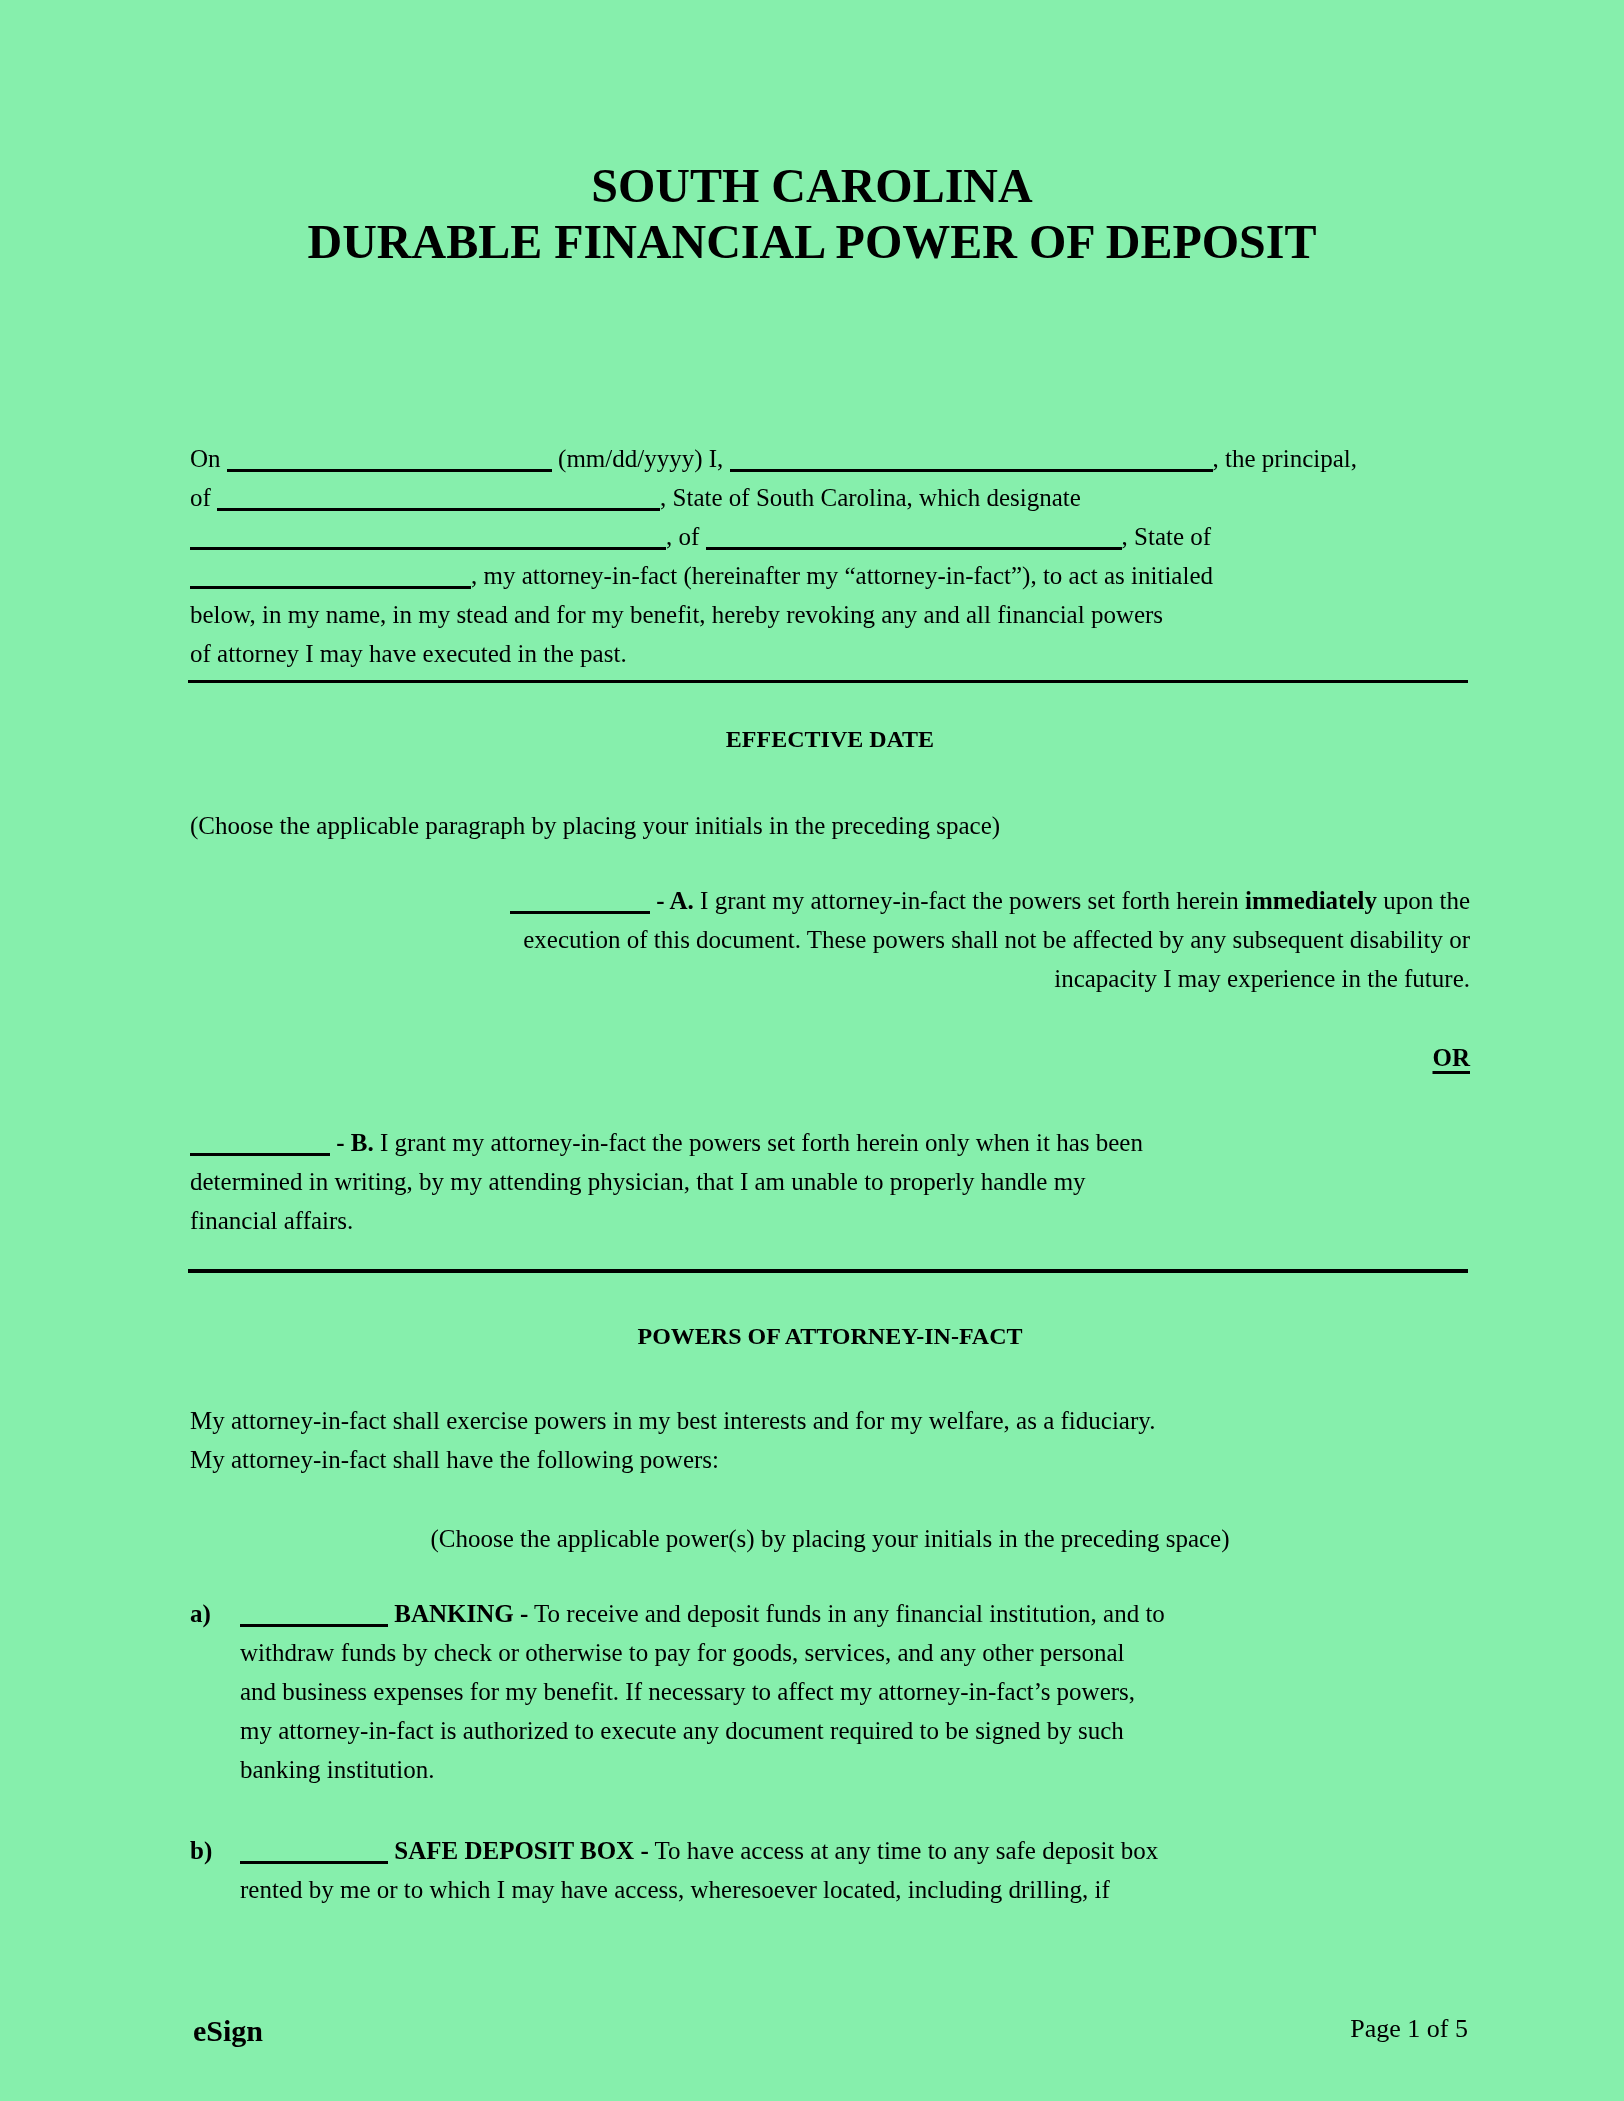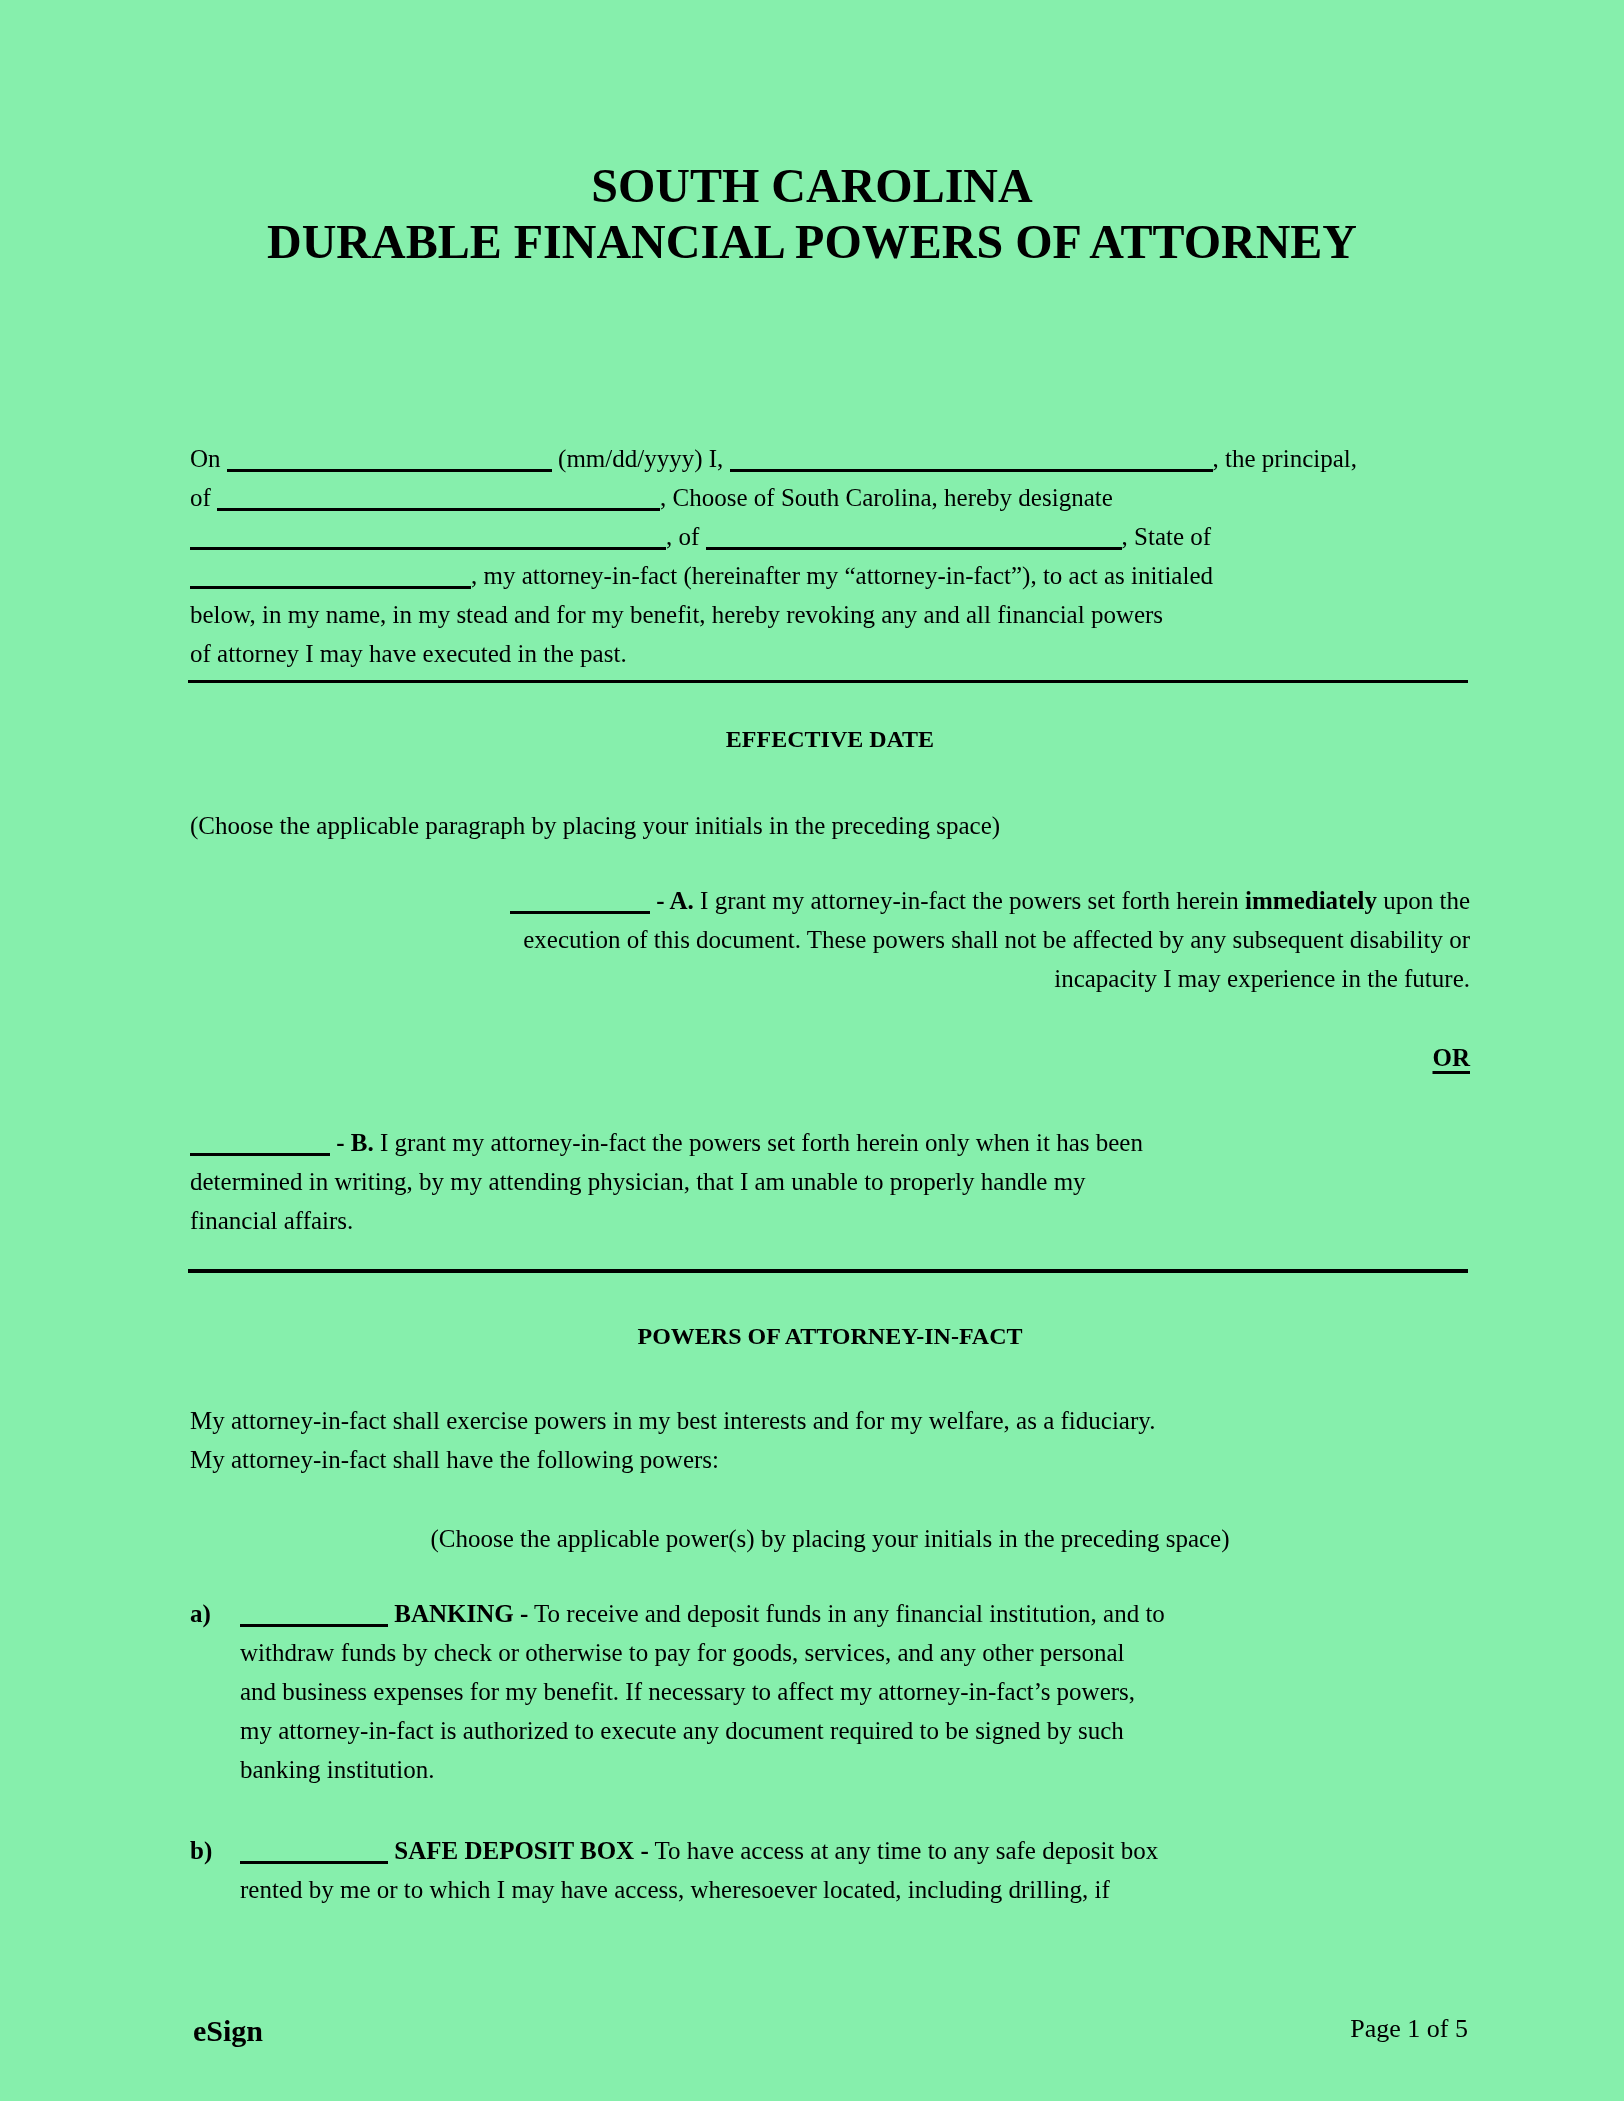--- a/index.html
+++ b/index.html
@@ -58,26 +58,26 @@
   .brand{font-weight:bold;font-size:30px;}
   .page-label{font-size:26px;}
 </style>
 </head>
 <body>
 
 <div class="page">
 
   <div class="doc-title">
     <div>SOUTH CAROLINA</div>
-    <div>DURABLE FINANCIAL POWERS OF ATTORNEY</div>
+    <div>DURABLE FINANCIAL POWER OF DEPOSIT</div>
   </div>
 
   <div class="block" style="top:439px;">
       <div class="line"><span class="reg">On </span><span class="blank" style="width: 325px;"></span><span class="reg"> (mm/dd/yyyy) I, </span><span class="blank" style="width: 483px;"></span><span class="reg">, the principal,</span></div>
-      <div class="line"><span class="reg">of </span><span class="blank" style="width: 443px;"></span><span class="reg">, Choose of South Carolina, hereby designate</span></div>
+      <div class="line"><span class="reg">of </span><span class="blank" style="width: 443px;"></span><span class="reg">, State of South Carolina, which designate</span></div>
       <div class="line"><span class="blank" style="width: 476px;"></span><span class="reg">, of </span><span class="blank" style="width: 416px;"></span><span class="reg">, State of</span></div>
       <div class="line"><span class="blank" style="width: 281px;"></span><span class="reg">, my attorney-in-fact (hereinafter my “attorney-in-fact”), to act as initialed</span></div>
       <div class="line"><span class="reg">below, in my name, in my stead and for my benefit, hereby revoking any and all financial powers</span></div>
       <div class="line"><span class="reg">of attorney I may have executed in the past.</span></div>
     </div>
 
   <div class="rule" style="top:680px;height:3px;"></div>
 
   <h2 class="heading" style="top:720px;">EFFECTIVE DATE</h2>
 

